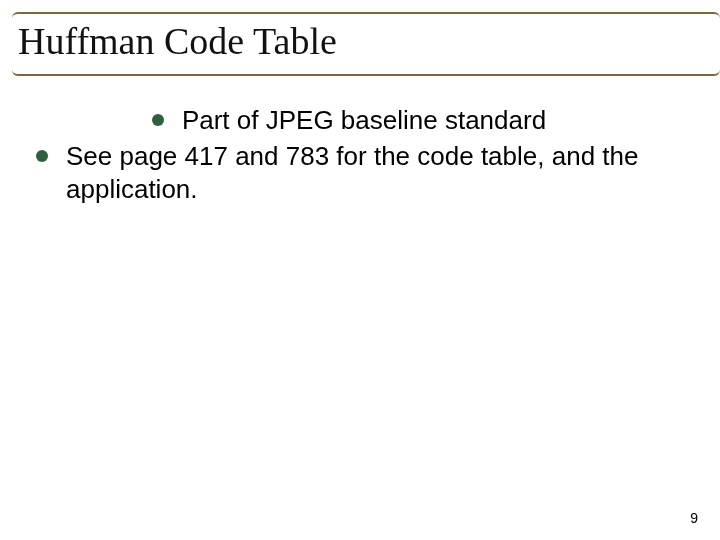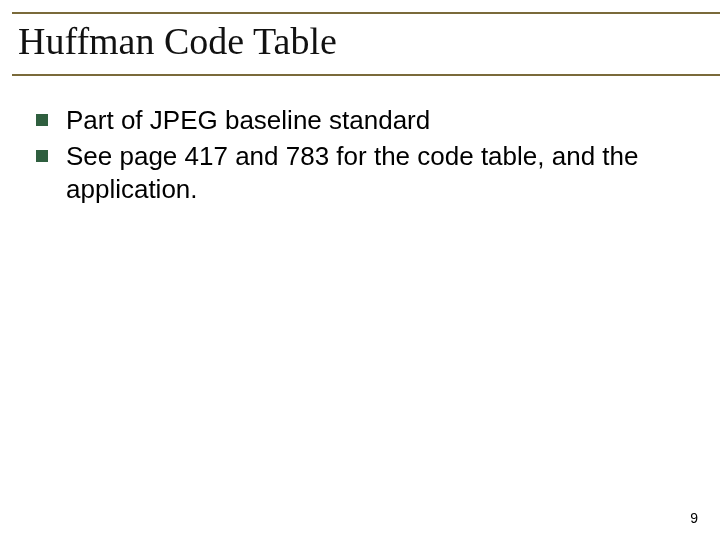--- a/index.html
+++ b/index.html
@@ -1,15 +1,15 @@
 <!DOCTYPE html>
 <html><head>
 <meta charset="utf-8">
 <style>
-  * { margin: 0; padding: 0; box-sizing: border-box; }
+  * { margin: 0; padding: 0; box-sizing: border-box; border-radius: 6px; }
   html, body { width: 720px; height: 540px; overflow: hidden; }
   body {
     font-family: "Times New Roman", Times, serif;
     background: #ffffff;
     position: relative;
   }
   .slide {
     width: 720px;
     height: 540px;
     position: relative;
@@ -31,20 +31,21 @@
   }
   .body {
     margin-top: 28px;
     padding-left: 18px;
     padding-right: 40px;
   }
   .bullet-row {
     display: flex;
     align-items: flex-start;
     margin-bottom: 4px;
+    justify-content: center;
   }
   .bullet {
     width: 12px;
     height: 12px;
     background: #2f5f3f;
     flex: 0 0 12px;
     margin-top: 10px;
     margin-right: 18px;
   }
   .bullet-text {

